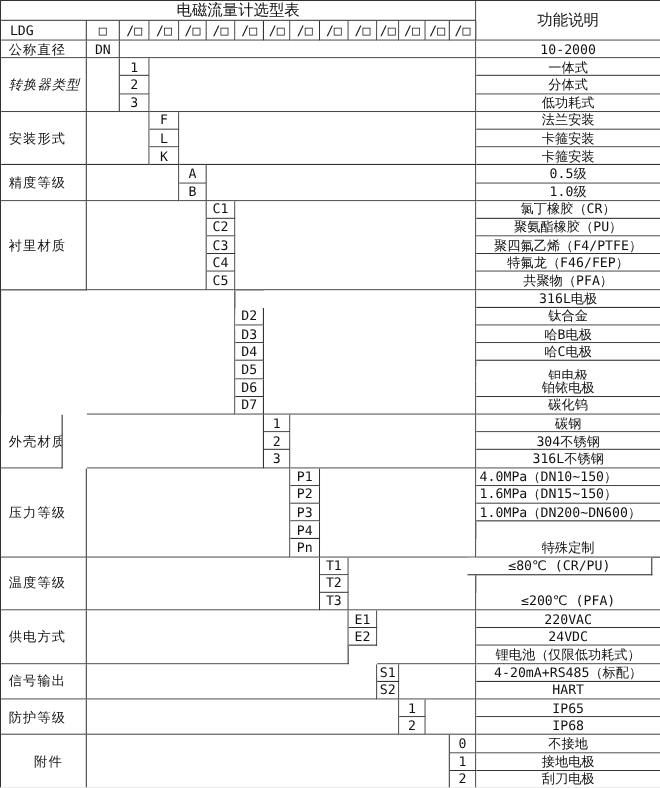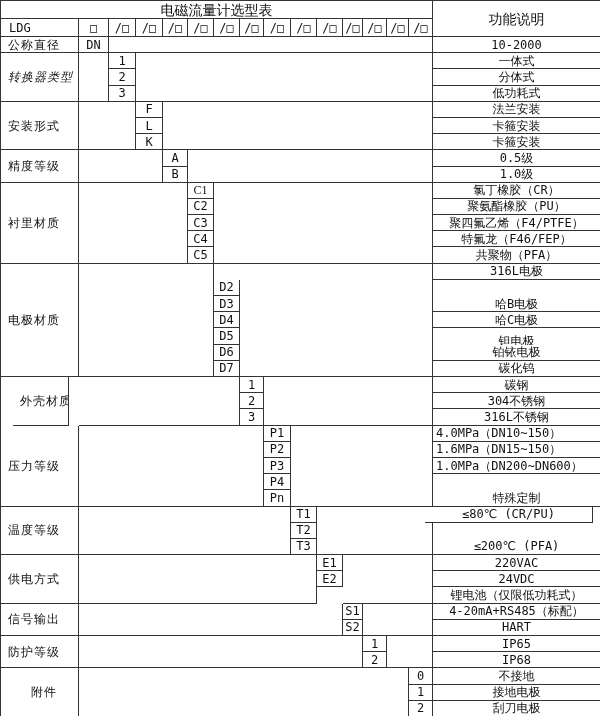--- a/index.html
+++ b/index.html
@@ -79,48 +79,48 @@
     <div class="cell" style="left: 432px; top: 133.143px; width: 168px; height: 16.1905px;">卡箍安装</div>
     <div class="cell label" style="left: 0px; top: 149.333px; width: 78px; height: 32.381px;">精度等级</div>
     <div class="cell" style="left: 78px; top: 149.333px; width: 84px; height: 32.381px;"></div>
     <div class="cell" style="left: 162px; top: 149.333px; width: 25px; height: 16.1905px;">A</div>
     <div class="cell" style="left: 162px; top: 165.524px; width: 25px; height: 16.1905px;">B</div>
     <div class="cell" style="left: 187px; top: 149.333px; width: 245px; height: 32.381px;"></div>
     <div class="cell" style="left: 432px; top: 149.333px; width: 168px; height: 16.1905px;">0.5级</div>
     <div class="cell" style="left: 432px; top: 165.524px; width: 168px; height: 16.1905px;">1.0级</div>
     <div class="cell label" style="left: 0px; top: 181.714px; width: 78px; height: 80.9524px;">衬里材质</div>
     <div class="cell" style="left: 78px; top: 181.714px; width: 109px; height: 80.9524px;"></div>
-    <div class="cell" style="left: 187px; top: 181.714px; width: 26px; height: 16.1905px; font-family: Liberation Serif, serif;">C1</div>
+    <div class="cell" style="left: 187px; top: 181.714px; width: 26px; height: 16.1905px;">C1</div>
     <div class="cell" style="left: 187px; top: 197.905px; width: 26px; height: 16.1905px;">C2</div>
     <div class="cell" style="left: 187px; top: 214.095px; width: 26px; height: 16.1905px;">C3</div>
     <div class="cell" style="left: 187px; top: 230.286px; width: 26px; height: 16.1905px;">C4</div>
     <div class="cell" style="left: 187px; top: 246.476px; width: 26px; height: 16.1905px;">C5</div>
     <div class="cell" style="left: 213px; top: 181.714px; width: 219px; height: 80.9524px;"></div>
     <div class="cell" style="left: 432px; top: 197.905px; width: 168px; height: 16.1905px;">聚氨酯橡胶（PU）</div>
     <div class="cell" style="left: 432px; top: 181.714px; width: 168px; height: 16.1905px;">氯丁橡胶（CR）</div>
     <div class="cell" style="left: 432px; top: 214.095px; width: 168px; height: 16.1905px;">聚四氟乙烯（F4/PTFE）</div>
     <div class="cell" style="left: 432px; top: 230.286px; width: 168px; height: 16.1905px;">特氟龙（F46/FEP）</div>
     <div class="cell" style="left: 432px; top: 246.476px; width: 168px; height: 16.1905px;">共聚物（PFA）</div>
-    <div class="cell label" style="left: 0px; top: 262.667px; width: 78px; height: 113.333px;">电极材质</div>
     <div class="cell" style="left: 78px; top: 262.667px; width: 135px; height: 113.333px;"></div>
     <div class="cell" style="left: 213px; top: 262.667px; width: 26px; height: 16.1905px; margin-top: 22px;">D1</div>
     <div class="cell" style="left: 213px; top: 278.857px; width: 26px; height: 16.1905px;">D2</div>
     <div class="cell" style="left: 213px; top: 295.048px; width: 26px; height: 16.1905px;">D3</div>
     <div class="cell" style="left: 213px; top: 311.238px; width: 26px; height: 16.1905px;">D4</div>
     <div class="cell" style="left: 213px; top: 327.429px; width: 26px; height: 16.1905px;">D5</div>
     <div class="cell" style="left: 213px; top: 343.619px; width: 26px; height: 16.1905px;">D6</div>
     <div class="cell" style="left: 213px; top: 359.81px; width: 26px; height: 16.1905px;">D7</div>
     <div class="cell" style="left: 239px; top: 262.667px; width: 193px; height: 113.333px;"></div>
     <div class="cell" style="left: 432px; top: 262.667px; width: 168px; height: 16.1905px;">316L电极</div>
+    <div class="cell" style="left: 432px; top: 278.857px; width: 168px; height: 16.1905px;">钛合金</div>
     <div class="cell" style="left: 432px; top: 295.048px; width: 168px; height: 16.1905px;">哈B电极</div>
     <div class="cell" style="left: 432px; top: 311.238px; width: 168px; height: 16.1905px;">哈C电极</div>
     <div class="cell" style="left: 432px; top: 332px; width: 168px; height: 16.1905px;">钽电极</div>
     <div class="cell" style="left: 432px; top: 343.619px; width: 168px; height: 16.1905px;">铂铱电极</div>
     <div class="cell" style="left: 432px; top: 359.81px; width: 168px; height: 16.1905px;">碳化钨</div>
-    <div class="cell label" style="left: 0px; top: 376px; width: 56px; height: 48.5714px; margin-left: 12px;">外壳材质</div>
+    <div class="cell label" style="left: 0px; top: 376px; width: 56px; height: 48.5714px;">外壳材质</div>
     <div class="cell" style="left: 78px; top: 376px; width: 161px; height: 48.5714px;"></div>
     <div class="cell" style="left: 239px; top: 376px; width: 24px; height: 16.1905px;">1</div>
     <div class="cell" style="left: 239px; top: 392.19px; width: 24px; height: 16.1905px;">2</div>
     <div class="cell" style="left: 239px; top: 408.381px; width: 24px; height: 16.1905px;">3</div>
     <div class="cell" style="left: 263px; top: 376px; width: 169px; height: 48.5714px;"></div>
     <div class="cell" style="left: 432px; top: 376px; width: 168px; height: 16.1905px;">碳钢</div>
     <div class="cell" style="left: 432px; top: 392.19px; width: 168px; height: 16.1905px;">304不锈钢</div>
     <div class="cell" style="left: 432px; top: 408.381px; width: 168px; height: 16.1905px;">316L不锈钢</div>
     <div class="cell label" style="left: 0px; top: 424.571px; width: 78px; height: 80.9524px;">压力等级</div>
     <div class="cell" style="left: 78px; top: 424.571px; width: 185px; height: 80.9524px;"></div>

